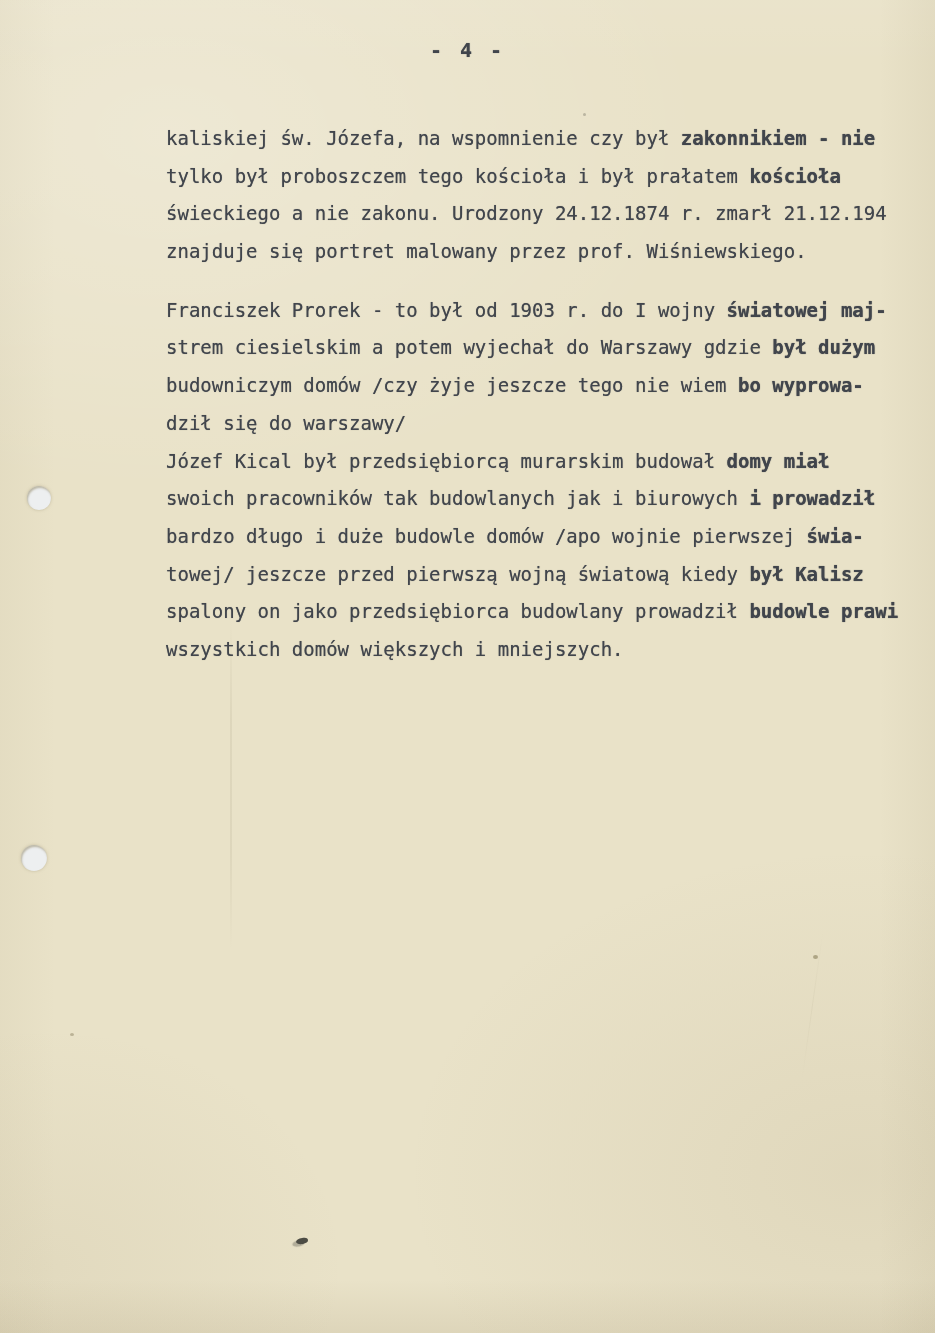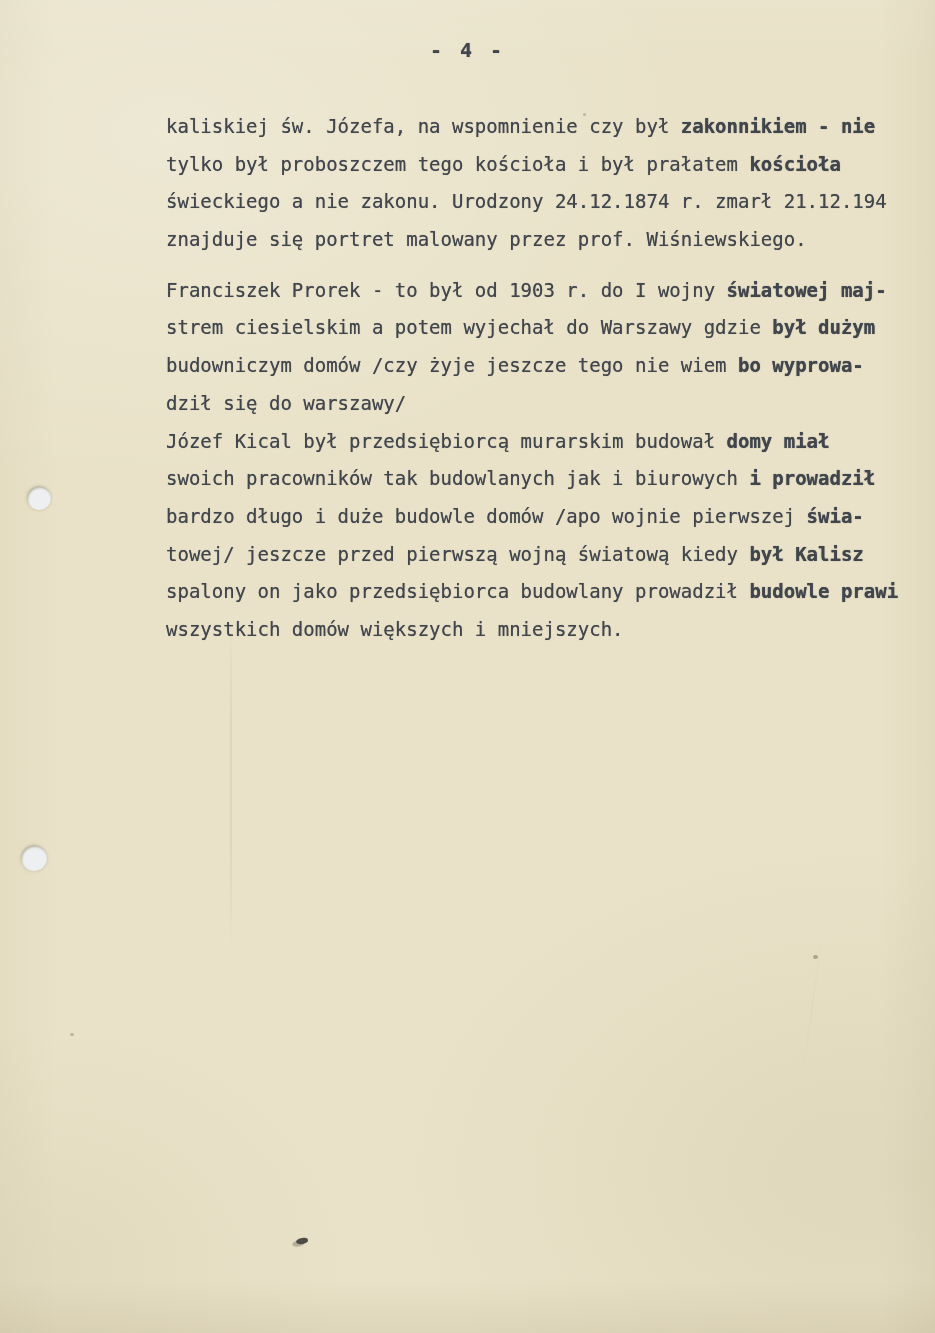--- a/index.html
+++ b/index.html
@@ -28,29 +28,29 @@
     top:38px;left:0;right:0;
     text-align:center;
     font-size:20px;
     font-weight:bold;
     letter-spacing:3px;
     color:var(--ink);
     text-shadow:0 0 0.8px rgba(60,64,72,0.75);
   }
   .text-block{
     position:absolute;
-    left:166px;top:108px;
+    left:166px;top:120px;
     width:760px;
     font-size:19px;
     line-height:37.7px;
     white-space:pre;
     text-shadow:0 0 0.7px rgba(62,66,74,0.65);
   }
   .para{margin:0;}
-  .para.gap{margin-top:13px;}
+  .para.gap{margin-top:21px;}
   .line{height:37.7px;}
   .ink-heavy{
     font-weight:bold;
     text-shadow:0 0 0.9px rgba(52,56,64,0.85);
   }
   .hole{
     position:absolute;
     border-radius:50%;
     background:var(--hole);
     box-shadow:

